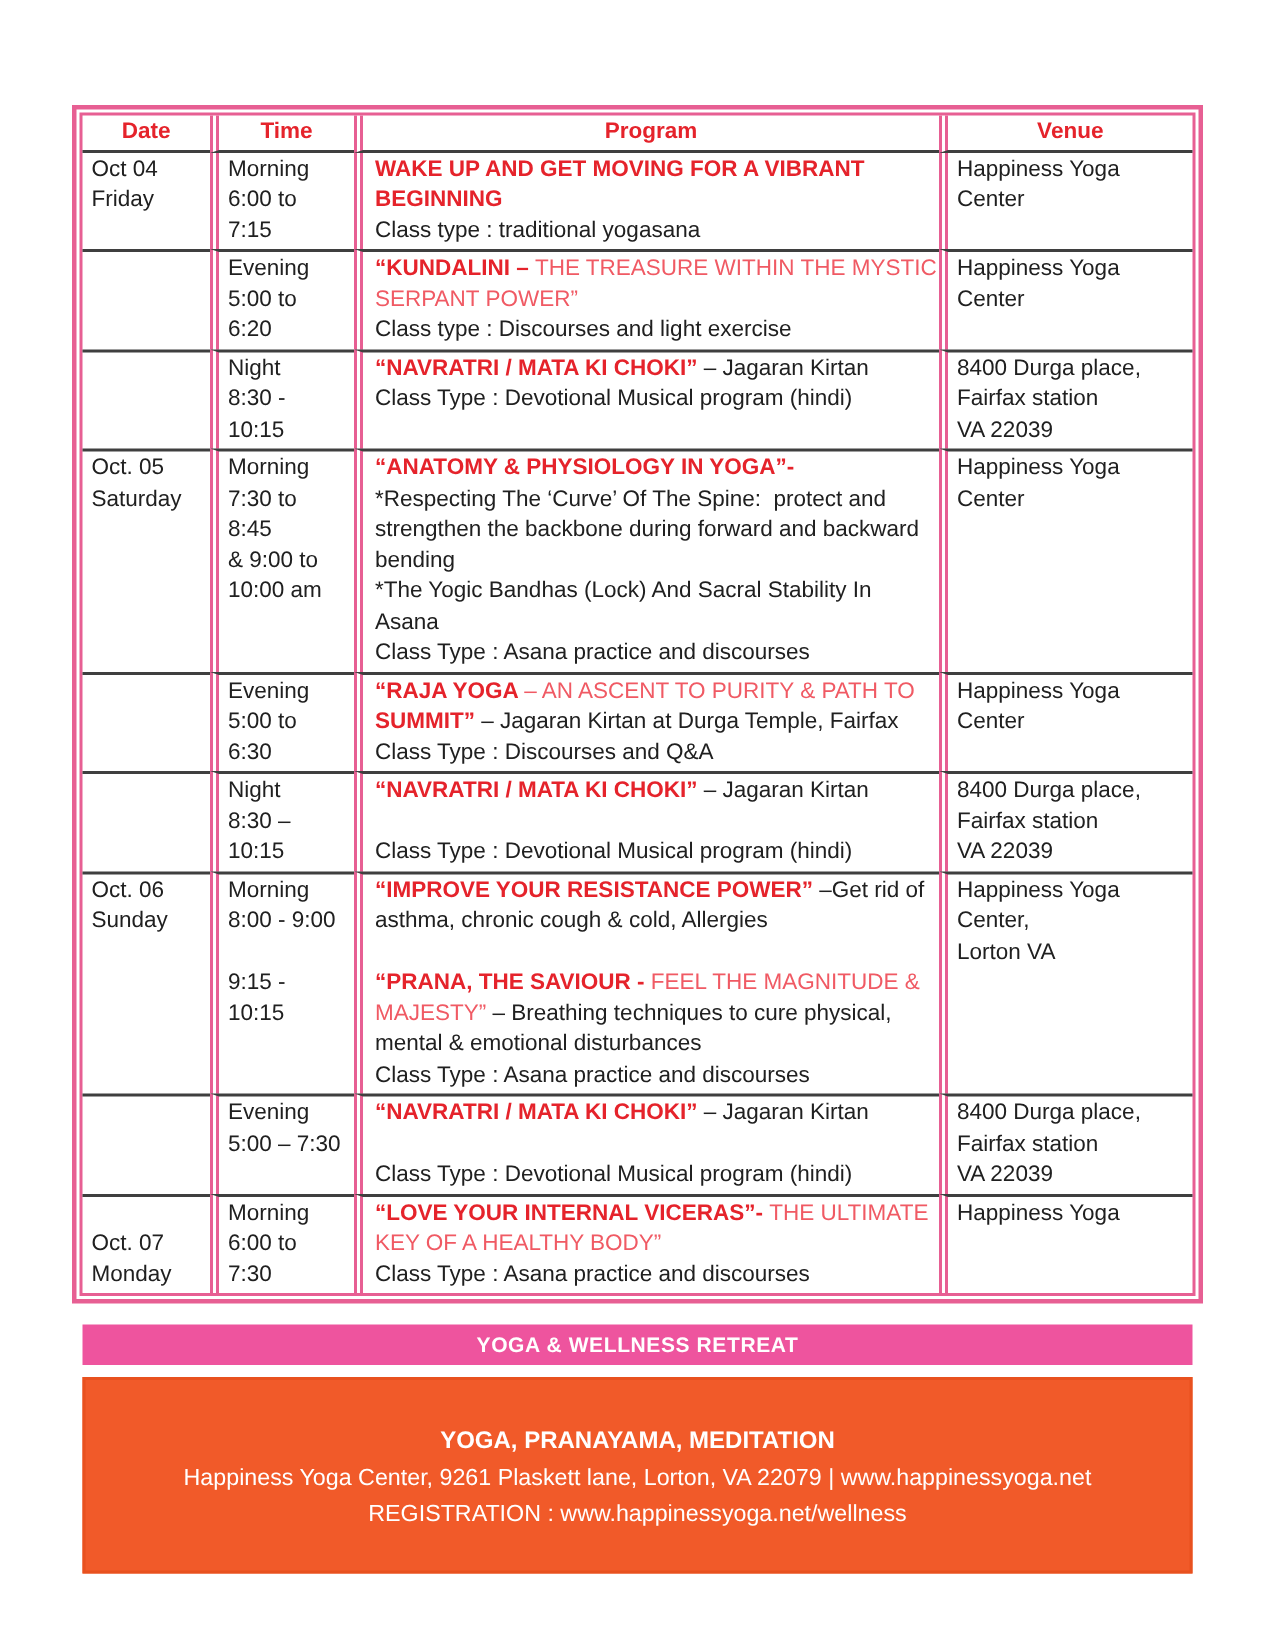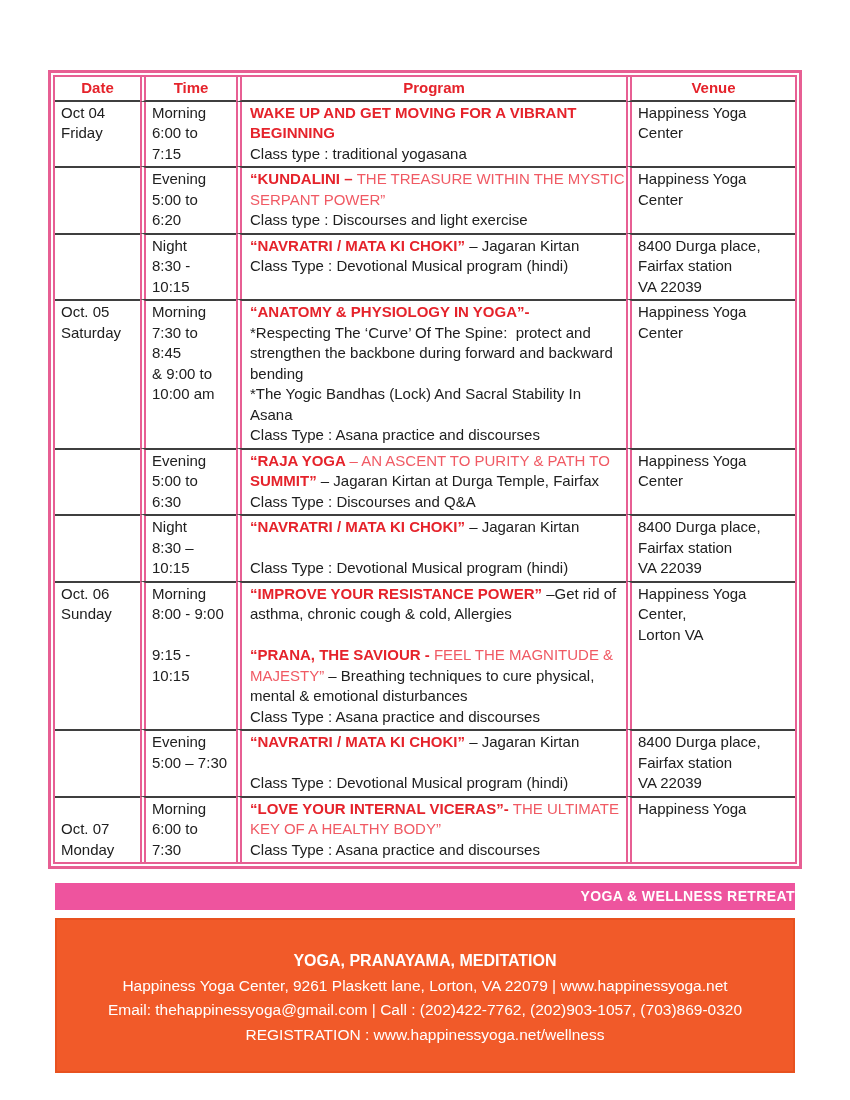--- a/index.html
+++ b/index.html
@@ -45,21 +45,21 @@
   .c-program div{white-space:pre-wrap;}
   .seg-strong{color:var(--title-red);font-weight:bold;}
   .seg-light{color:var(--title-light-red);}
   .seg-body{color:var(--text);}
   .blank::after{content:"\00a0";}
 
   
   .banner-pink{
     margin:14px 55px 0 55px;height:27px;
     background:var(--banner-pink);
-    display:flex;align-items:center;justify-content:flex-end;
+    display:flex;align-items:center;justify-content:center;
     color:#ffffff;font-weight:bold;font-size:14px;letter-spacing:.4px;
   }
   .banner-orange{
     margin:8px 55px 0 55px;
     background:var(--banner-orange);
     border:2px solid var(--banner-orange-edge);
     color:#ffffff;text-align:center;
     padding:29px 18px 24px 18px;
     font-size:15.5px;line-height:24.5px;
   }
@@ -253,17 +253,16 @@
     </table>
   </div>
 
   <div class="banner-pink">
     <span>YOGA &amp; WELLNESS RETREAT</span>
   </div>
 
   <div class="banner-orange">
     <div class="b-title">YOGA, PRANAYAMA, MEDITATION</div>
     <div>Happiness Yoga Center, 9261 Plaskett lane, Lorton, VA 22079 | www.happinessyoga.net</div>
-    <div>Email: thehappinessyoga@gmail.com | Call : (202)422-7762, (202)903-1057, (703)869-0320</div>
     <div>REGISTRATION : www.happinessyoga.net/wellness</div>
   </div>
 
 </div>
 
 </body></html>

